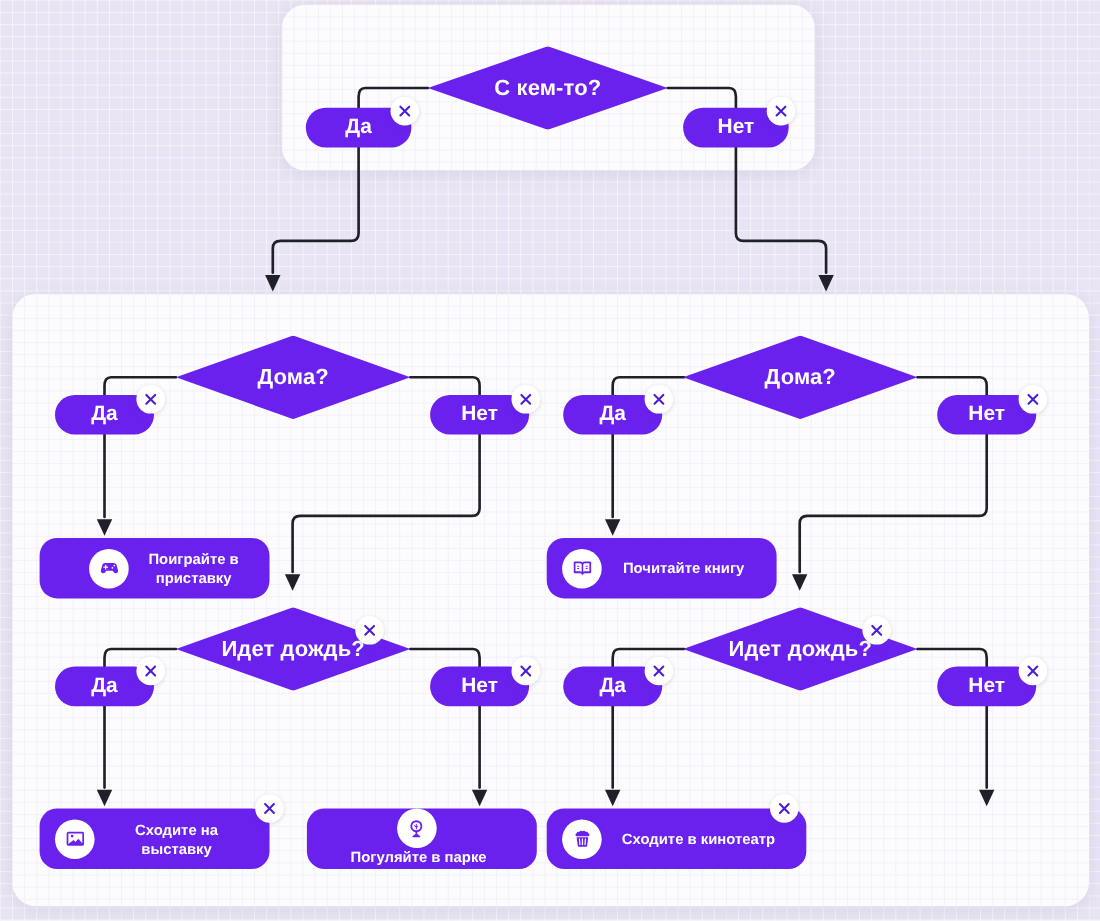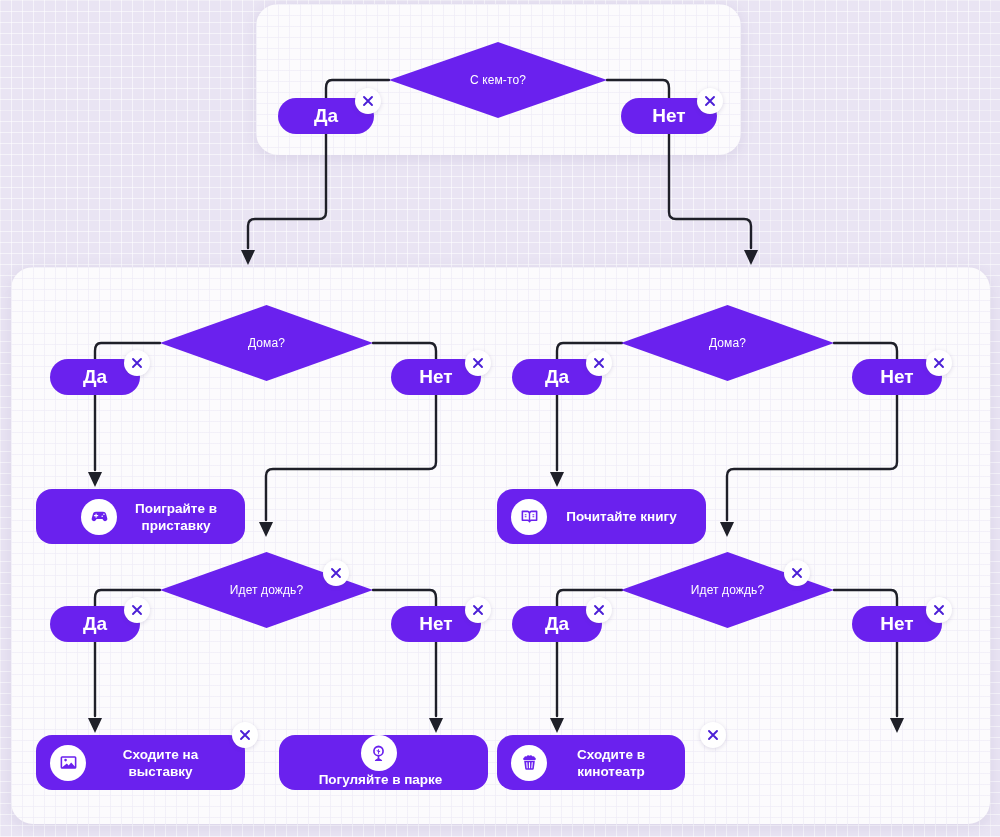--- a/index.html
+++ b/index.html
@@ -44,22 +44,22 @@
   
   .diamond {
     position: absolute;
     background: #6a21ee;
     -webkit-clip-path: polygon(50% 0%, 100% 50%, 50% 100%, 0% 50%);
     clip-path: polygon(50% 0%, 100% 50%, 50% 100%, 0% 50%);
     display: flex; align-items: center; justify-content: center;
   }
   .diamond .dlabel {
     color: #ffffff;
-    font-size: 12px;
-    font-weight: 400;
+    font-size: 20px;
+    font-weight: 700;
     letter-spacing: .1px;
     white-space: nowrap;
   }
 
   
   .chip {
     position: absolute;
     height: 36px;
     background: #6a21ee;
     border-radius: 18px;
@@ -337,21 +337,21 @@
 
   <div class="chip" style="left:852px; top:606px; width:90px;">
     <span class="clabel">Нет</span>
   </div>
   <div class="closebtn" style="left:926px; top:597px;">
     <svg width="12" height="12" viewBox="0 0 12 12">
       <path d="M2 2 L10 10 M10 2 L2 10" stroke="#4b1fd6" stroke-width="1.9" stroke-linecap="round" fill="none"></path>
     </svg>
   </div>
 
-  <div class="action" style="left:497px; top:735px; width:188px; height:55px;">
+  <div class="action" style="left:497px; top:735px; width:236px; height:55px;">
     <span class="abadge">
       <svg width="19" height="19" viewBox="0 0 24 24" fill="#6a21ee">
         <path d="M7.4 4.1a2.2 2.2 0 0 0-2.1 1.6A1.9 1.9 0 0 0 4 7.5c0 .3.06.58.17.84L5.1 9h13.8l.93-.66c.11-.26.17-.54.17-.84a1.9 1.9 0 0 0-1.3-1.8 2.2 2.2 0 0 0-2.1-1.6c-.3 0-.6.06-.86.18A2.4 2.4 0 0 0 12 3.4a2.4 2.4 0 0 0-3.74.88 2.1 2.1 0 0 0-.86-.18z"></path>
         <path d="M5.3 10.2 6.6 20a1.3 1.3 0 0 0 1.29 1.12h8.22A1.3 1.3 0 0 0 17.4 20l1.3-9.8H5.3zm3.15 9.1-.6-7.6h1.35l.6 7.6H8.45zm4.25 0h-1.4v-7.6h1.4v7.6zm2.85 0h-1.35l.6-7.6h1.35l-.6 7.6z"></path>
       </svg>
     </span>
     <span class="atext">Сходите в кинотеатр</span>
   </div>
   <div class="closebtn" style="left:700px; top:722px;">
     <svg width="12" height="12" viewBox="0 0 12 12">

